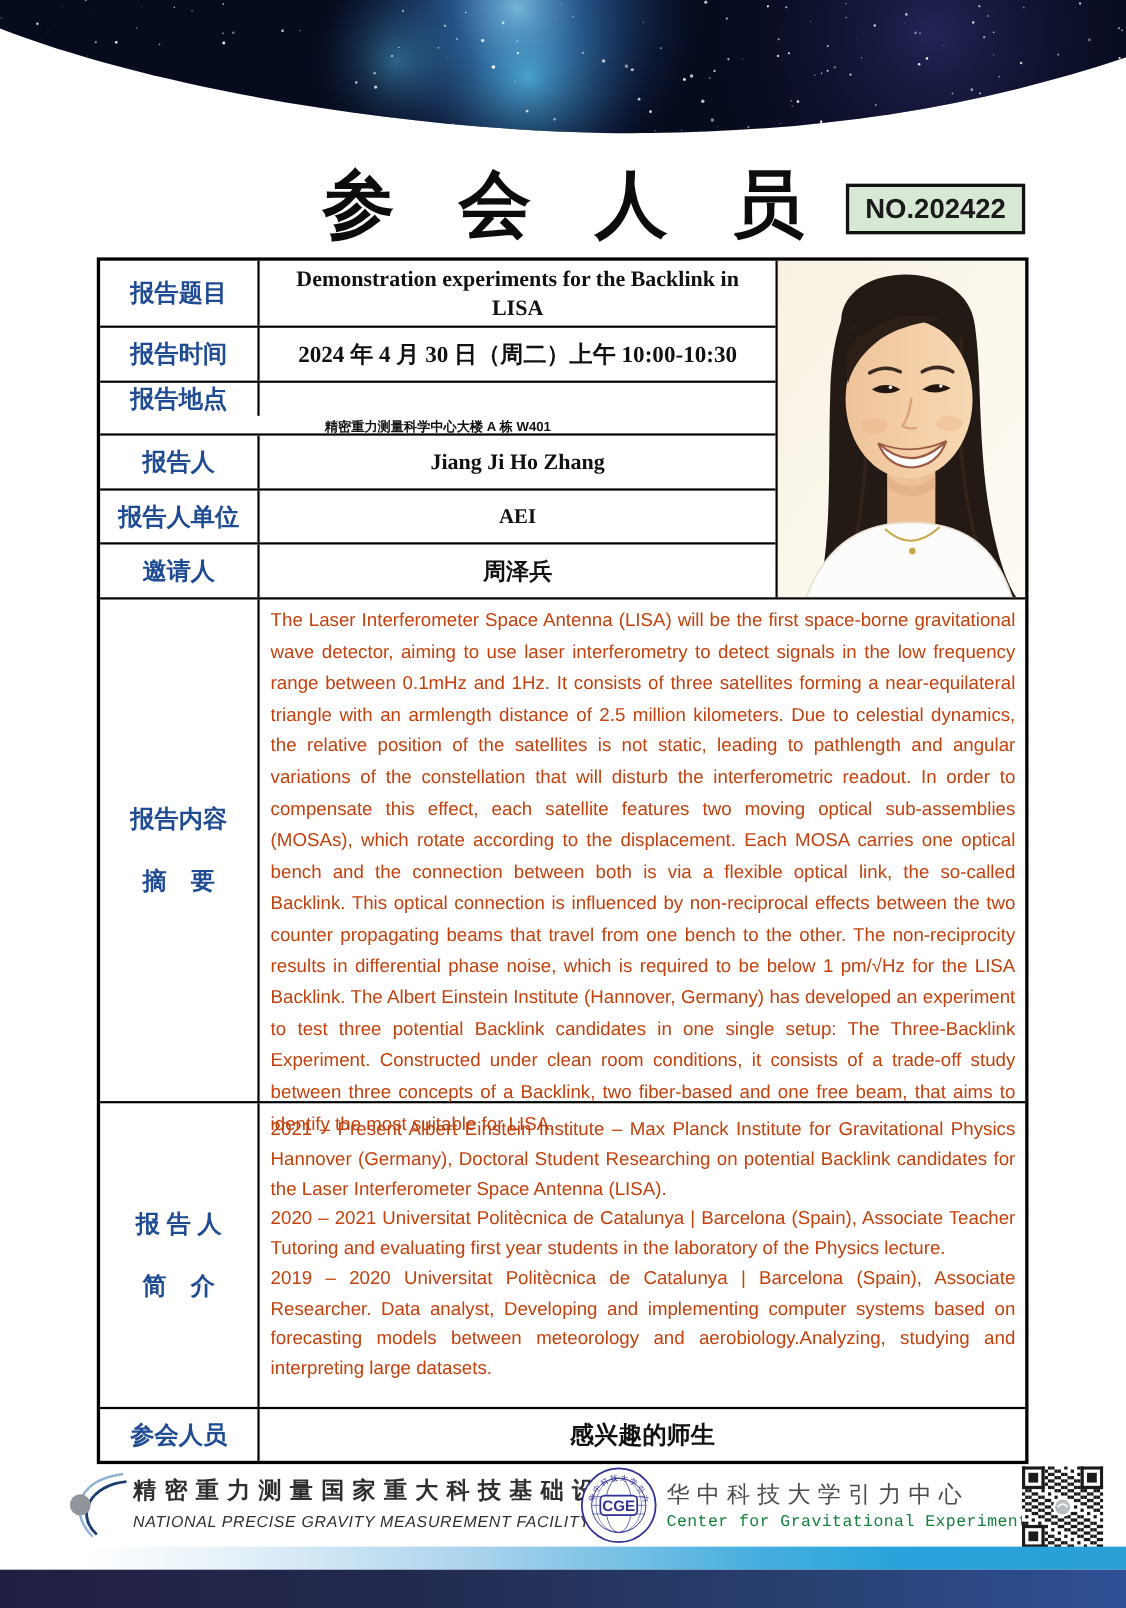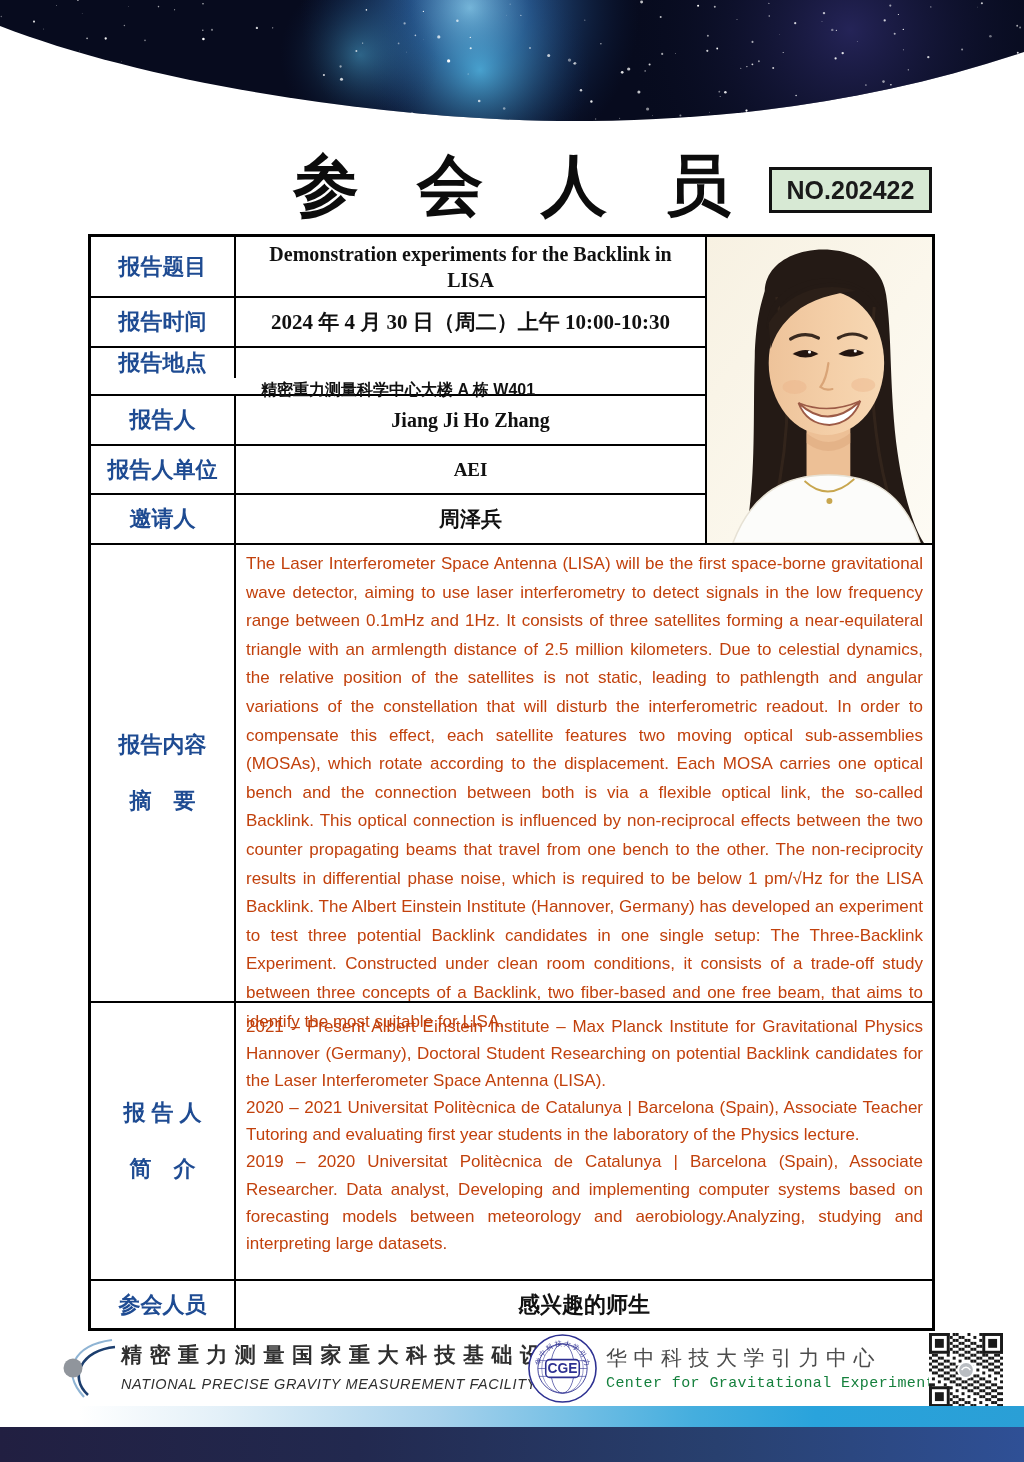--- a/index.html
+++ b/index.html
@@ -22,21 +22,21 @@
   .row { display:flex; border-bottom:2px solid #000; }
   .row:last-child { border-bottom:none; }
   .label-cell { width:145px; min-width:145px; border-right:2px solid #000; display:flex; flex-direction:column; align-items:center; justify-content:center; color:#1e4b92; font-weight:bold; font-size:22px; text-align:center; }
   .value-cell { flex:1; display:flex; align-items:center; justify-content:center; text-align:center; padding:2px 10px; color:#111; }
   .v-serif { font-family:"Liberation Serif","DejaVu Serif",serif; font-weight:bold; }
   .v-sans  { font-weight:bold; }
   .r1 { height:61px; } .r2 { height:50px; } .r3 { height:48px;flex-direction:column; }
   .r4 { height:50px; } .r5 { height:49px;justify-content:space-between; } .r6 { height:48px; }
   .r1 .value-cell { font-size:20px; line-height:26px; }
   .r2 .value-cell { font-size:21px; }
-  .r3 .value-cell { font-size:16px; }
+  .r3 .value-cell { font-size:12px; }
   .r4 .value-cell { font-size:20px; }
   .r5 .value-cell { font-size:19px; }
   .r6 .value-cell { font-size:21px; }
   .photo-cell { width:228px; border-left:2px solid #000; overflow:hidden; }
   .photo-cell svg { display:block; width:100%; height:100%; }
 
   .wide-row { display:flex; border-bottom:2px solid #000; }
   .abstract-row { height:458px; }
   .bio-row { height:278px; }
   .attendees-row { height:47px; border-bottom:none; }

